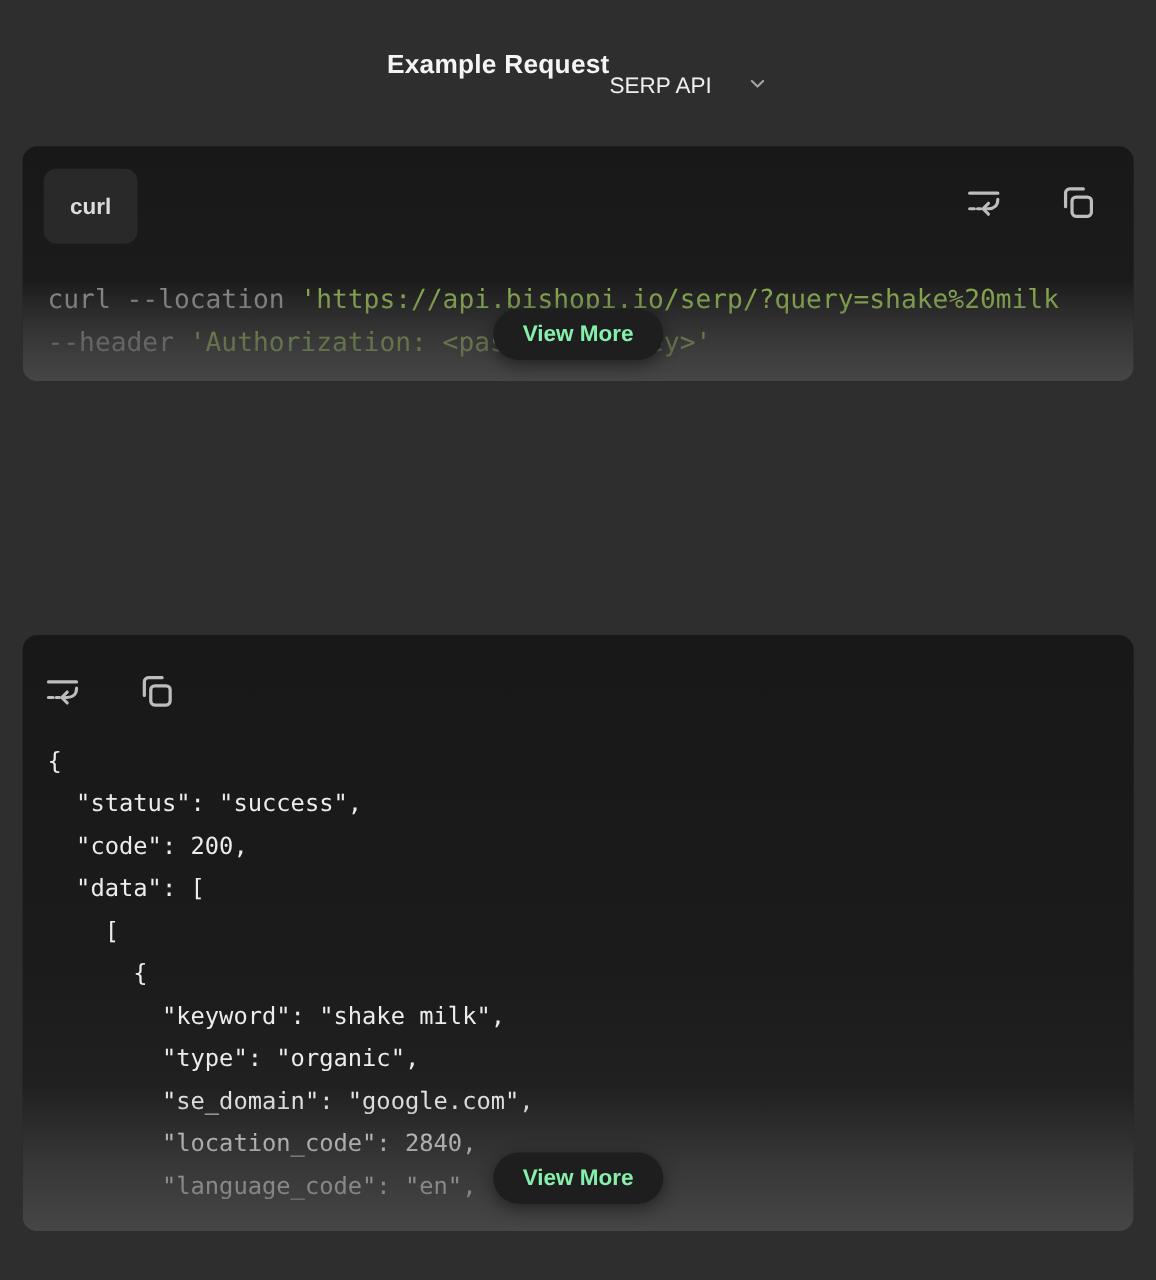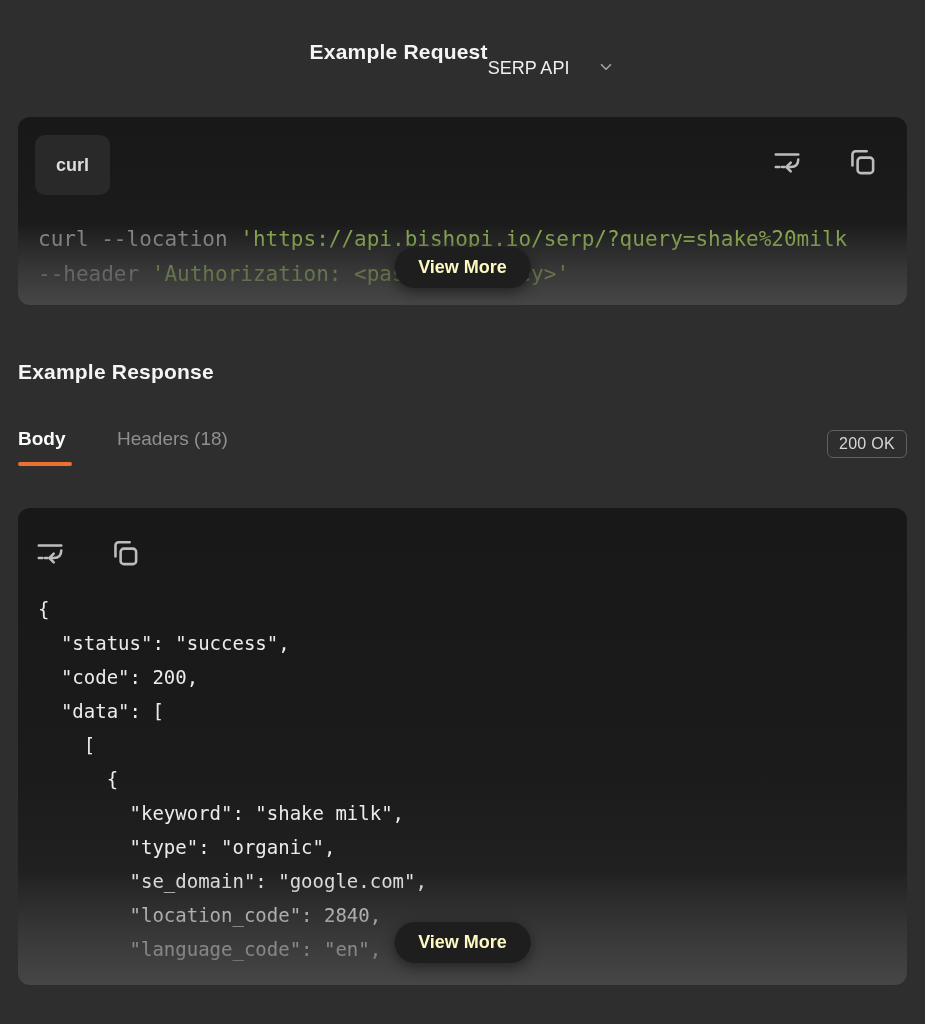--- a/index.html
+++ b/index.html
@@ -67,21 +67,21 @@
   .fade-overlay {
     position: absolute; left: 0; right: 0; bottom: 0; z-index: 2;
     background: linear-gradient(180deg, rgba(64,64,64,0) 0%, rgba(72,72,72,0.55) 55%, rgba(78,78,78,0.8) 100%);
     pointer-events: none;
   }
   .panel-curl .fade-overlay { height: 80px; }
   .panel-json .fade-overlay { height: 115px; }
 
   .view-more-btn {
     position: absolute; left: 50%; transform: translateX(-50%); z-index: 3;
-    background: #1e1e1e; color: #fef9c3;
+    background: #1e1e1e; color: #86efac;
     font-family: "Liberation Sans", sans-serif;
     font-size: 18px; font-weight: 600;
     border: none; border-radius: 22px;
     padding: 0 24px; height: 41px;
     box-shadow: 0 4px 14px rgba(0,0,0,.45);
     cursor: pointer;
   }
   .panel-curl .view-more-btn { top: 130px; }
   .panel-json .view-more-btn { top: 414px; }
 
@@ -148,32 +148,21 @@
               </svg>
           </span>
         </button>
       </div>
     </div>
     <div class="code-area"><div class="code-line"><span class="tok-plain">curl --location </span><span class="tok-string">'https://api.bishopi.io/serp/?query=shake%20milk</span></div><div class="code-line"><span class="tok-plain">--header </span><span class="tok-string">'Authorization: &lt;paste your key&gt;'</span></div></div>
     <div class="fade-overlay"></div>
     <button class="view-more-btn">View More</button>
   </section>
 
-  <h1 class="section-title resp-title">Example Response</h1>
 
-  <div class="tabs-row">
-    <button class="tab tab-body">
-      <span class="tab-label">Body</span>
-      <div class="tab-underline"></div>
-    </button>
-    <button class="tab tab-headers">
-      <span class="tab-label">Headers (18)</span>
-    </button>
-    <span class="status-badge">200 OK</span>
-  </div>
 
   <section class="code-panel panel-json">
     <div class="panel-header">
       <div class="panel-actions">
         <button class="icon-btn">
           <span>
             <svg width="30" height="30" viewBox="0 0 24 24">
                 <path d="M3 6h18"></path>
                 <path d="M21 10c0 4-2.5 6-6 6h-2.5"></path>
                 <polyline points="15,12.5 11.5,16 15,19.5"></polyline>

